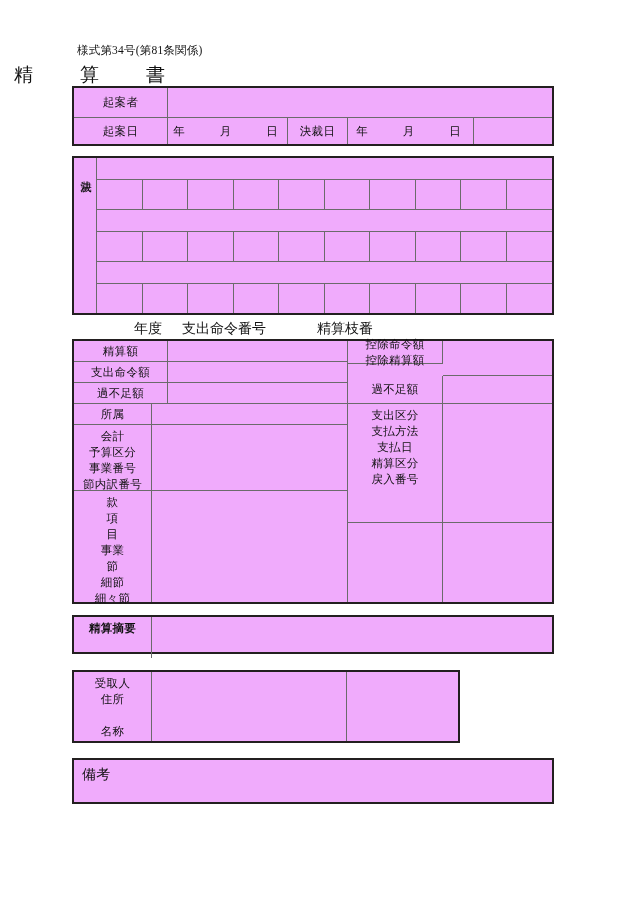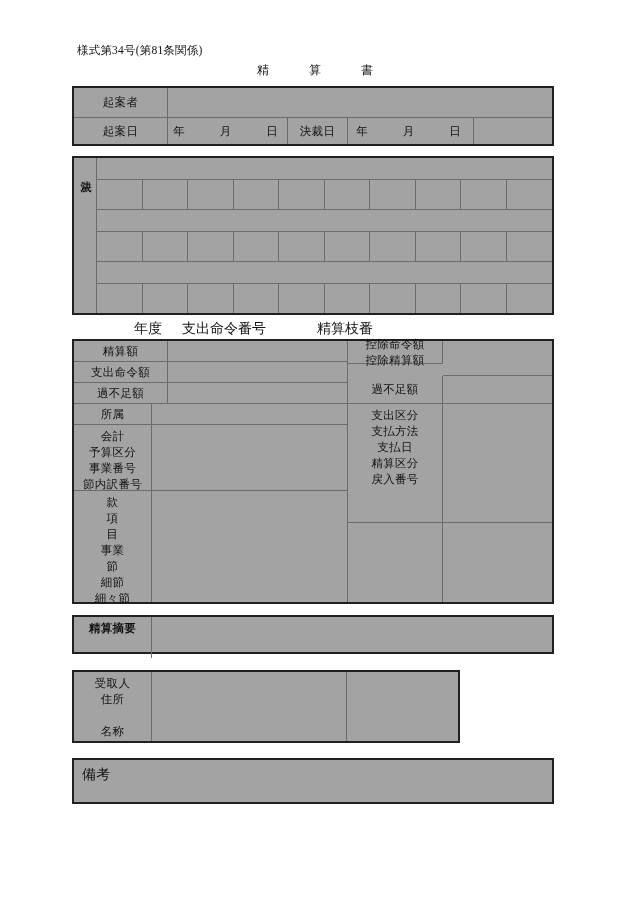--- a/index.html
+++ b/index.html
@@ -27,22 +27,22 @@
     top: 43px;
     font-size: 11.5px;
     letter-spacing: 0.2px;
     white-space: nowrap;
   }
   .doc-title {
     position: absolute;
     left: 0;
     top: 62px;
     width: 630px;
-    text-align: center;
-    font-size: 12px;
+    text-align: left;
+    font-size: 19px;
     letter-spacing: 14px;
     text-indent: 14px;
     white-space: nowrap;
   }
   .mid-note {
     position: absolute;
     top: 320px;
     left: 77px;
     width: 476px;
     height: 16px;
@@ -52,21 +52,21 @@
   .mid-note span { position: absolute; top: 0; }
   .mn-nendo     { left: 57px; }
   .mn-order     { left: 105px; }
   .mn-branch    { left: 240px; }
 
   
   .frame {
     position: absolute;
     box-sizing: border-box;
     border: 2px solid #231f20;
-    background: #a3a3a3;
+    background: #f0abfc;
   }
   .cell {
     position: absolute;
     box-sizing: border-box;
     background: transparent;
   }
   .lbl {
     display: flex;
     align-items: center;
     justify-content: center;

